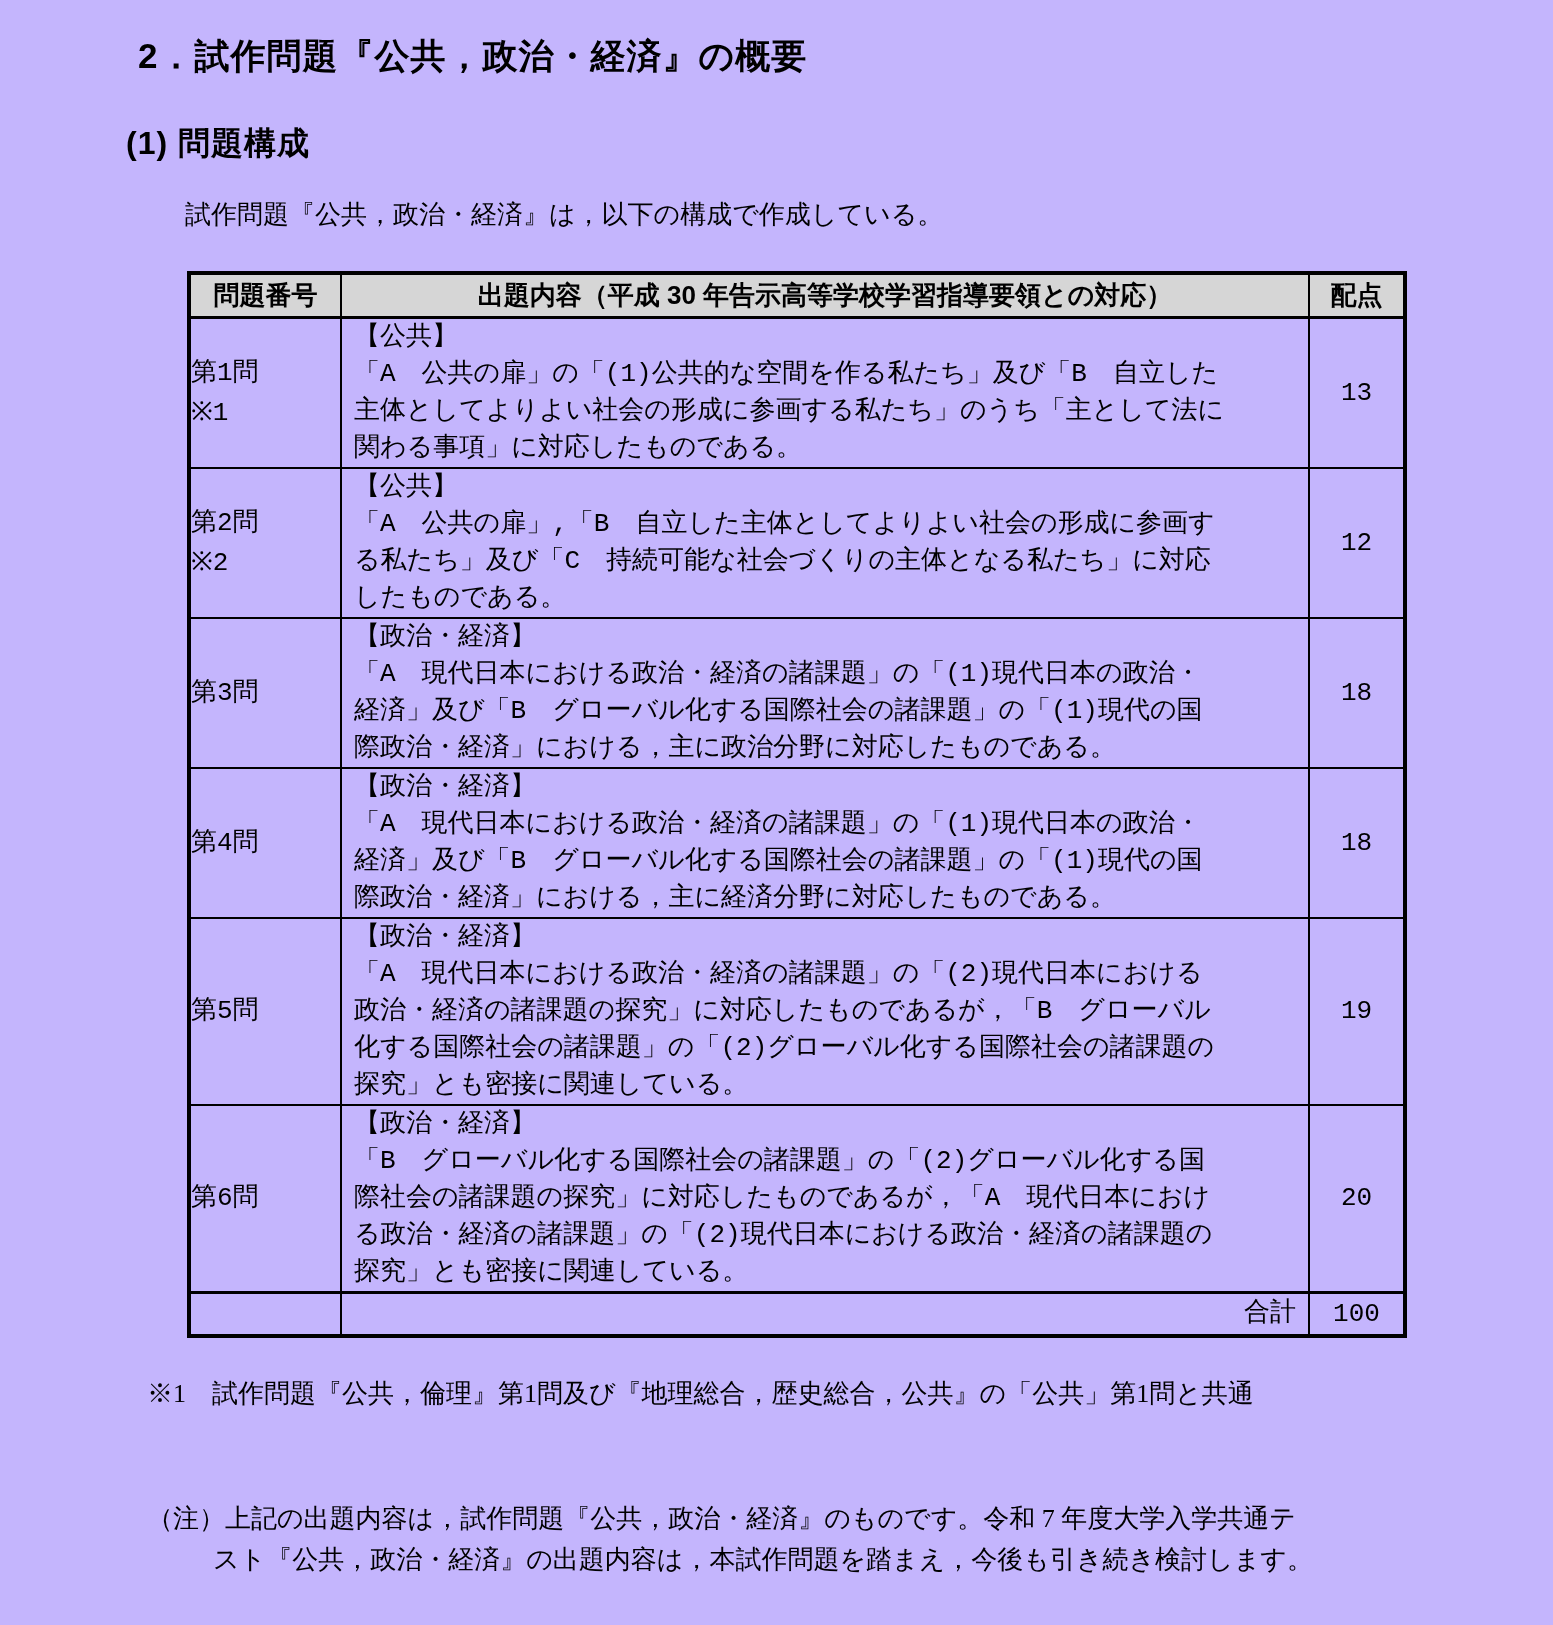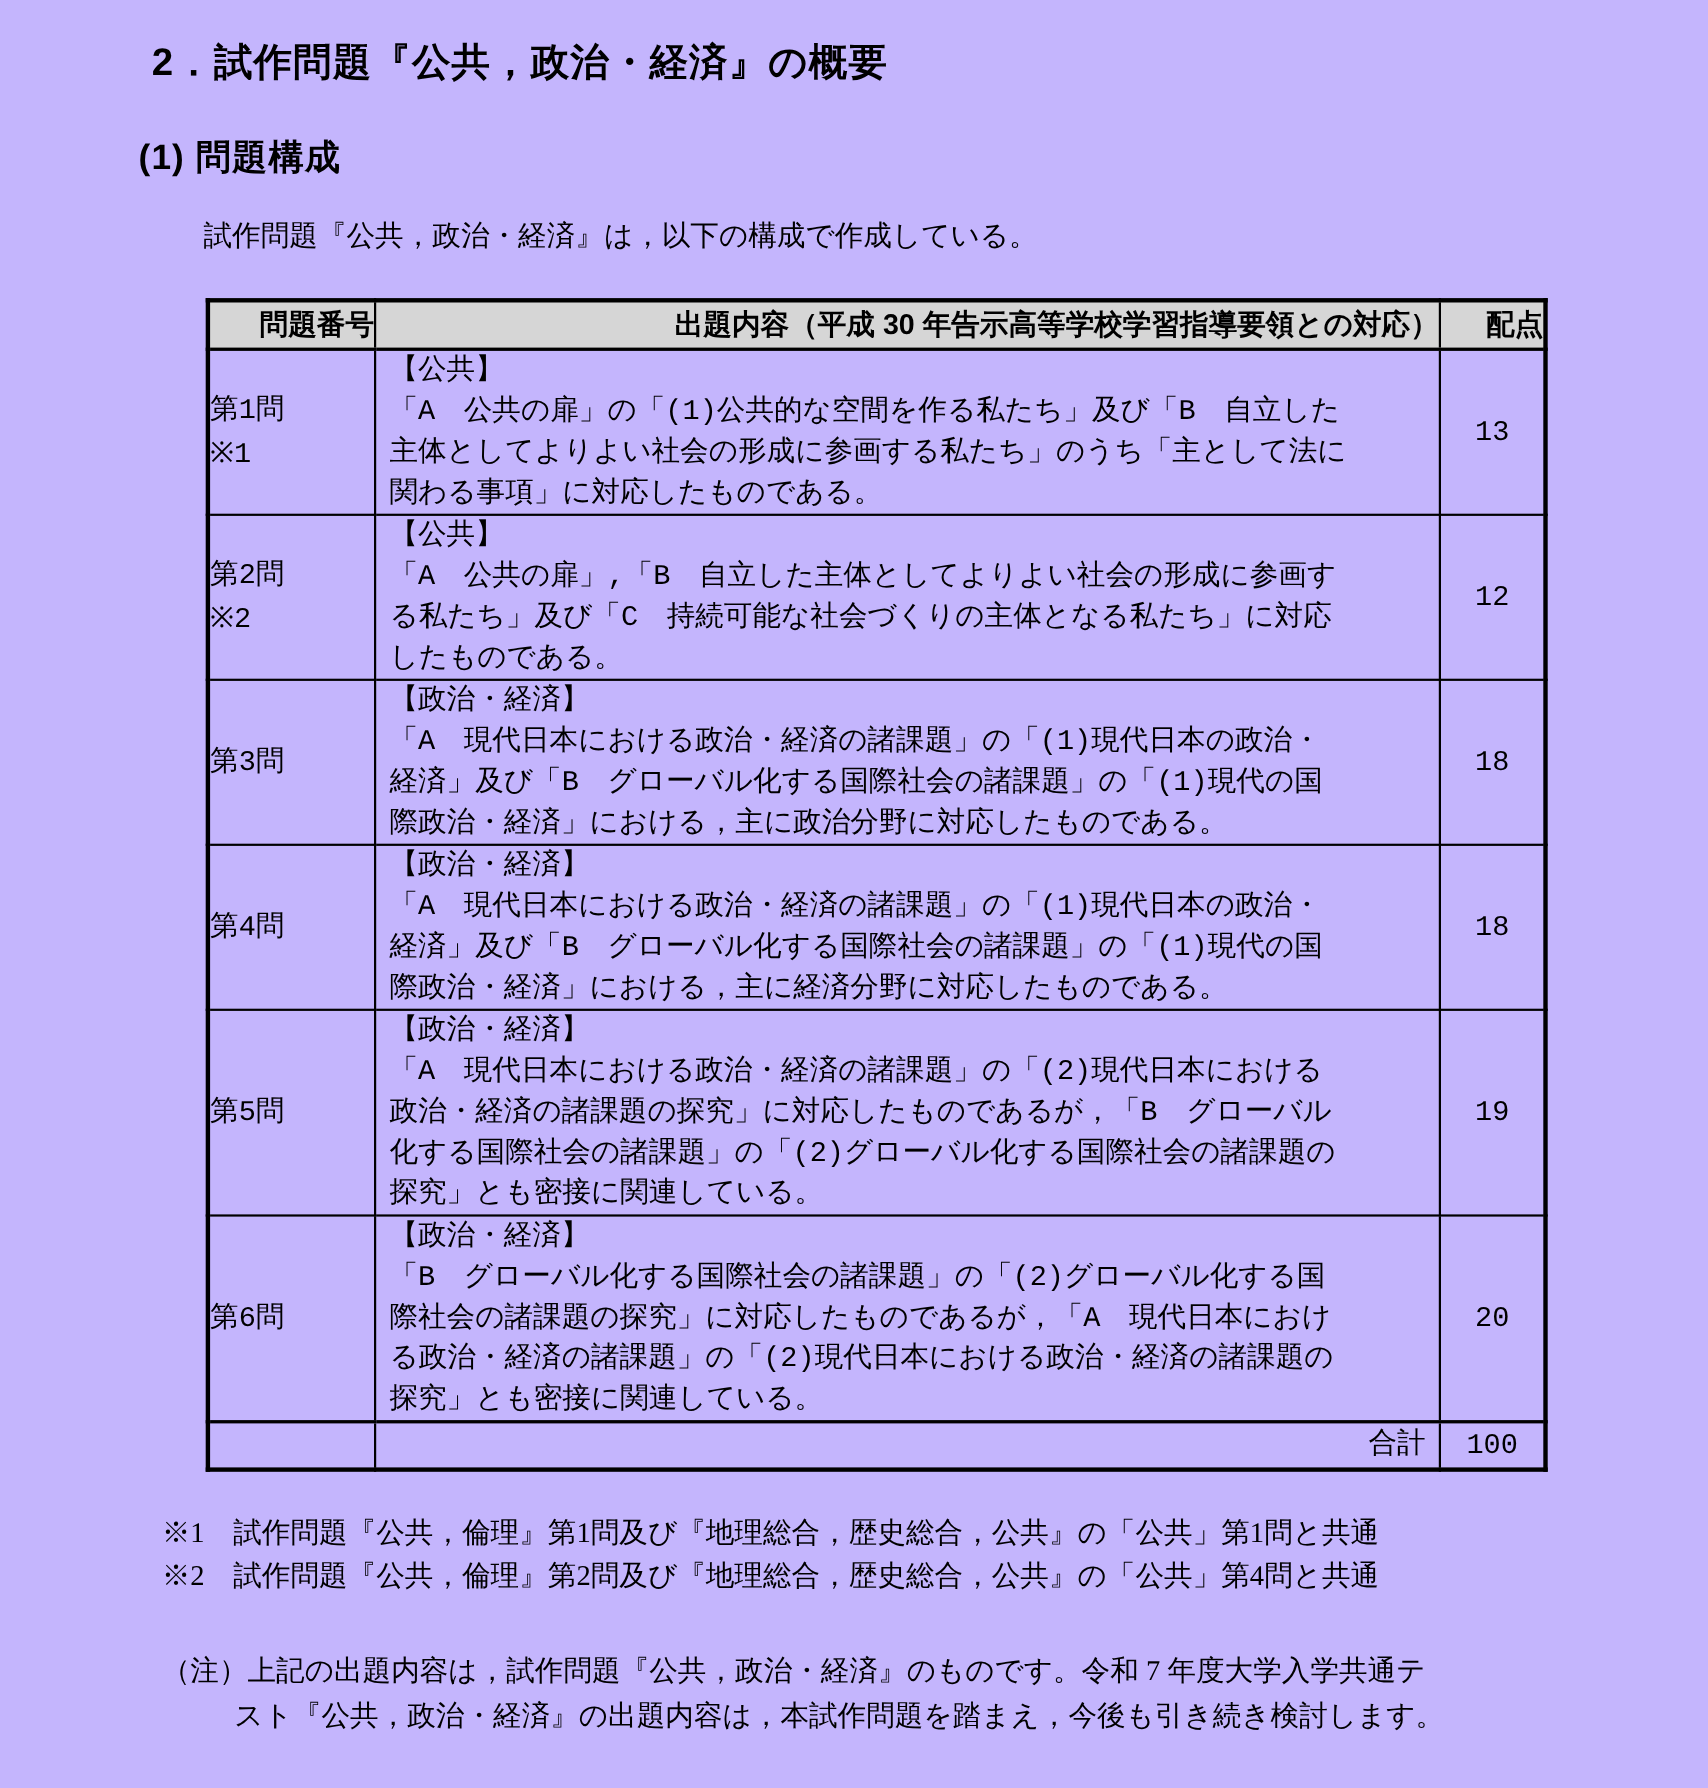--- a/index.html
+++ b/index.html
@@ -43,21 +43,21 @@
   table.spec-table th, table.spec-table td {
     border: 2px solid #000;
     vertical-align: middle;
     font-family: Liberation Mono, monospace;
   }
   table.spec-table thead th {
     background: #d6d6d6;
     font-family: "Liberation Sans", "DejaVu Sans", sans-serif;
     font-weight: bold;
     font-size: 26px;
-    text-align: right;
+    text-align: center;
     height: 44px;
     border-bottom: 3px solid #000;
   }
   td.cell-number {
     font-size: 26px;
     line-height: 40px;
     white-space: pre-line;
   }
   td.cell-content {
     padding: 0 12px;
@@ -180,21 +180,20 @@
       <tr class="total-row">
         <td class="cell-number"></td>
         <td class="cell-content">合計</td>
         <td class="cell-points">100</td>
       </tr>
     </tbody>
   </table>
 
   <div class="footnotes">
     <div>※1　試作問題『公共，倫理』第1問及び『地理総合，歴史総合，公共』の「公共」第1問と共通</div>
-    <div>※2　試作問題『公共，倫理』第2問及び『地理総合，歴史総合，公共』の「公共」第4問と共通</div>
   </div>
 
   <div class="note">
     <div>（注）上記の出題内容は，試作問題『公共，政治・経済』のものです。令和 7 年度大学入学共通テ</div>
     <div class="note-line-2">スト『公共，政治・経済』の出題内容は，本試作問題を踏まえ，今後も引き続き検討します。</div>
   </div>
 
 </div>
 
 </body></html>

